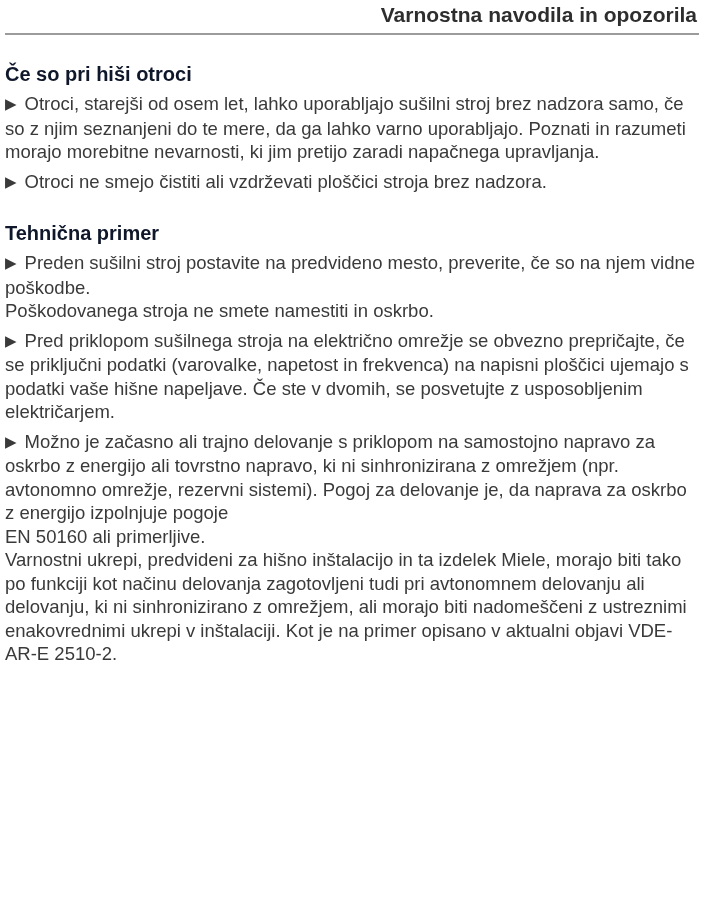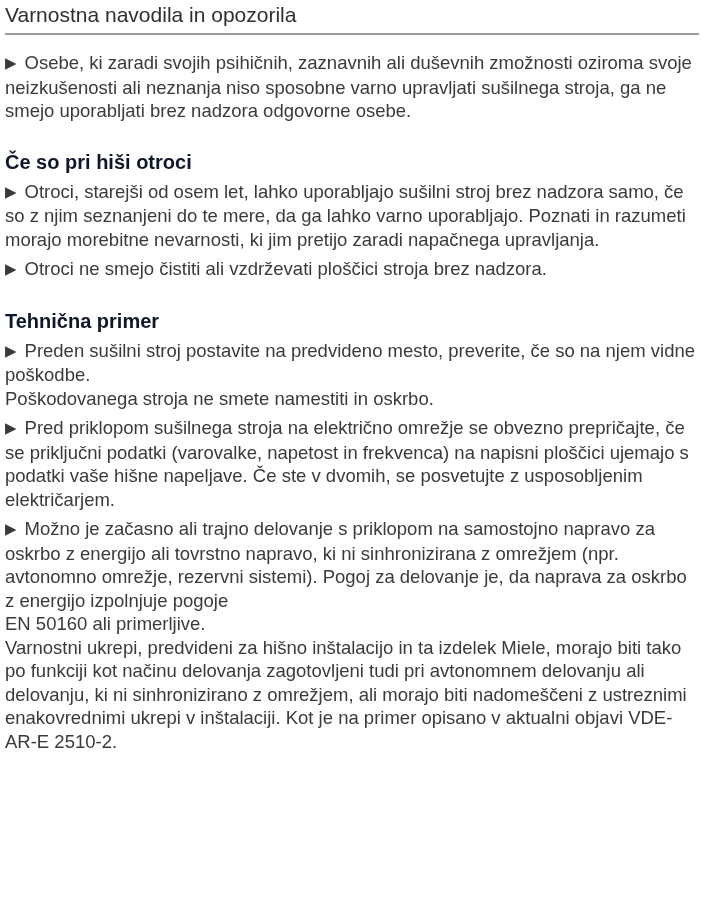--- a/index.html
+++ b/index.html
@@ -17,24 +17,24 @@
     .page {
       box-sizing: border-box;
       width: 711px;
       height: 904px;
       padding: 0 12px 0 5px;
       overflow: hidden;
     }
     header.page-header h1 {
       margin: 0;
       padding: 3px 2px 6px 0;
-      text-align: left;
+      text-align: right;
       font-size: 21px;
       line-height: 24px;
-      font-weight: normal;
+      font-weight: bold;
       color: #2e2e2e;
     }
     .rule {
       height: 2px;
       background: #9b9b9b;
       margin: 0 0 16px 0;
     }
     h2.section {
       margin: 28px 0 5px 0;
       font-size: 20px;
@@ -64,21 +64,20 @@
 
 <div class="page">
 
   <header class="page-header">
     <h1>Varnostna navodila in opozorila</h1>
     <div class="rule"></div>
   </header>
 
   <main>
 
-    <p class="para"><span class="bullet">▶</span><span class="ptext">Osebe, ki zaradi svojih psihičnih, zaznavnih ali duševnih zmožnosti oziroma svoje neizkušenosti ali neznanja niso sposobne varno upravljati sušilnega stroja, ga ne smejo uporabljati brez nadzora odgovorne osebe.</span></p>
 
     <h2 class="section">Če so pri hiši otroci</h2>
 
 
     <p class="para"><span class="bullet">▶</span><span class="ptext">Otroci, starejši od osem let, lahko uporabljajo sušilni stroj brez nadzora samo, če so z njim seznanjeni do te mere, da ga lahko varno uporabljajo. Poznati in razumeti morajo morebitne nevarnosti, ki jim pretijo zaradi napačnega upravljanja.</span></p>
 
     <p class="para"><span class="bullet">▶</span><span class="ptext">Otroci ne smejo čistiti ali vzdrževati ploščici stroja brez nadzora.</span></p>
 
 
     <h2 class="section">Tehnična primer</h2>

